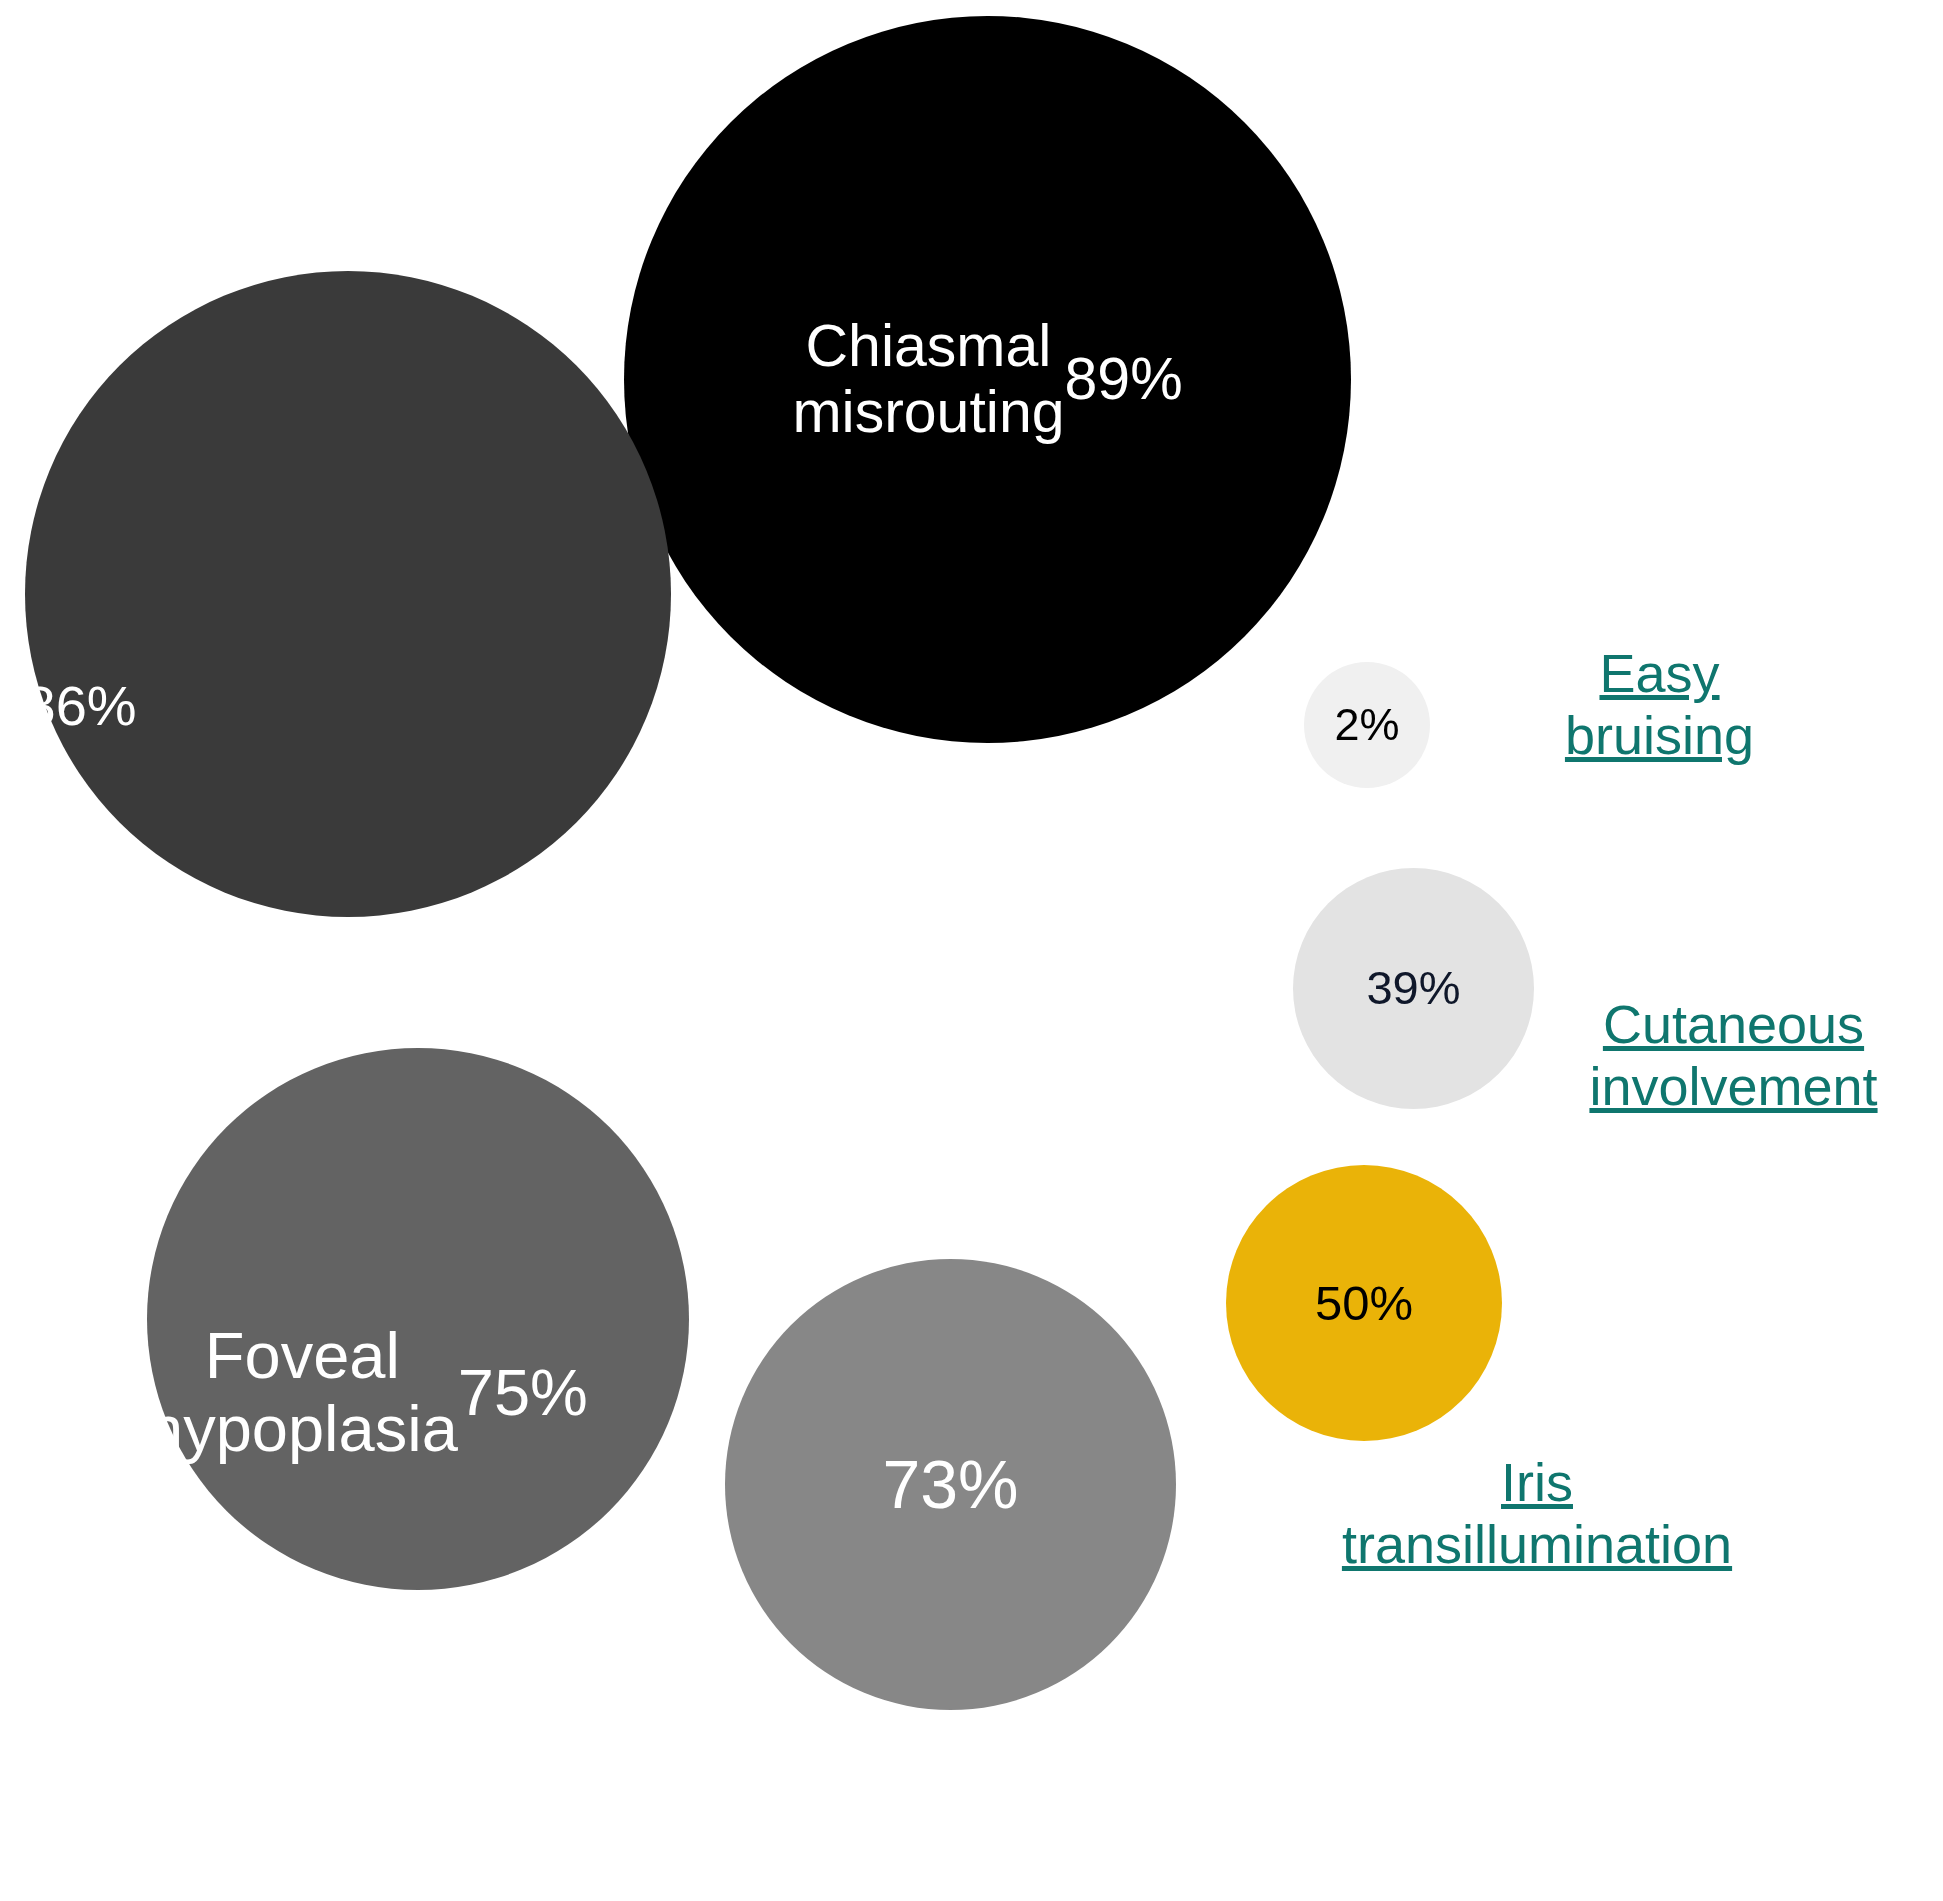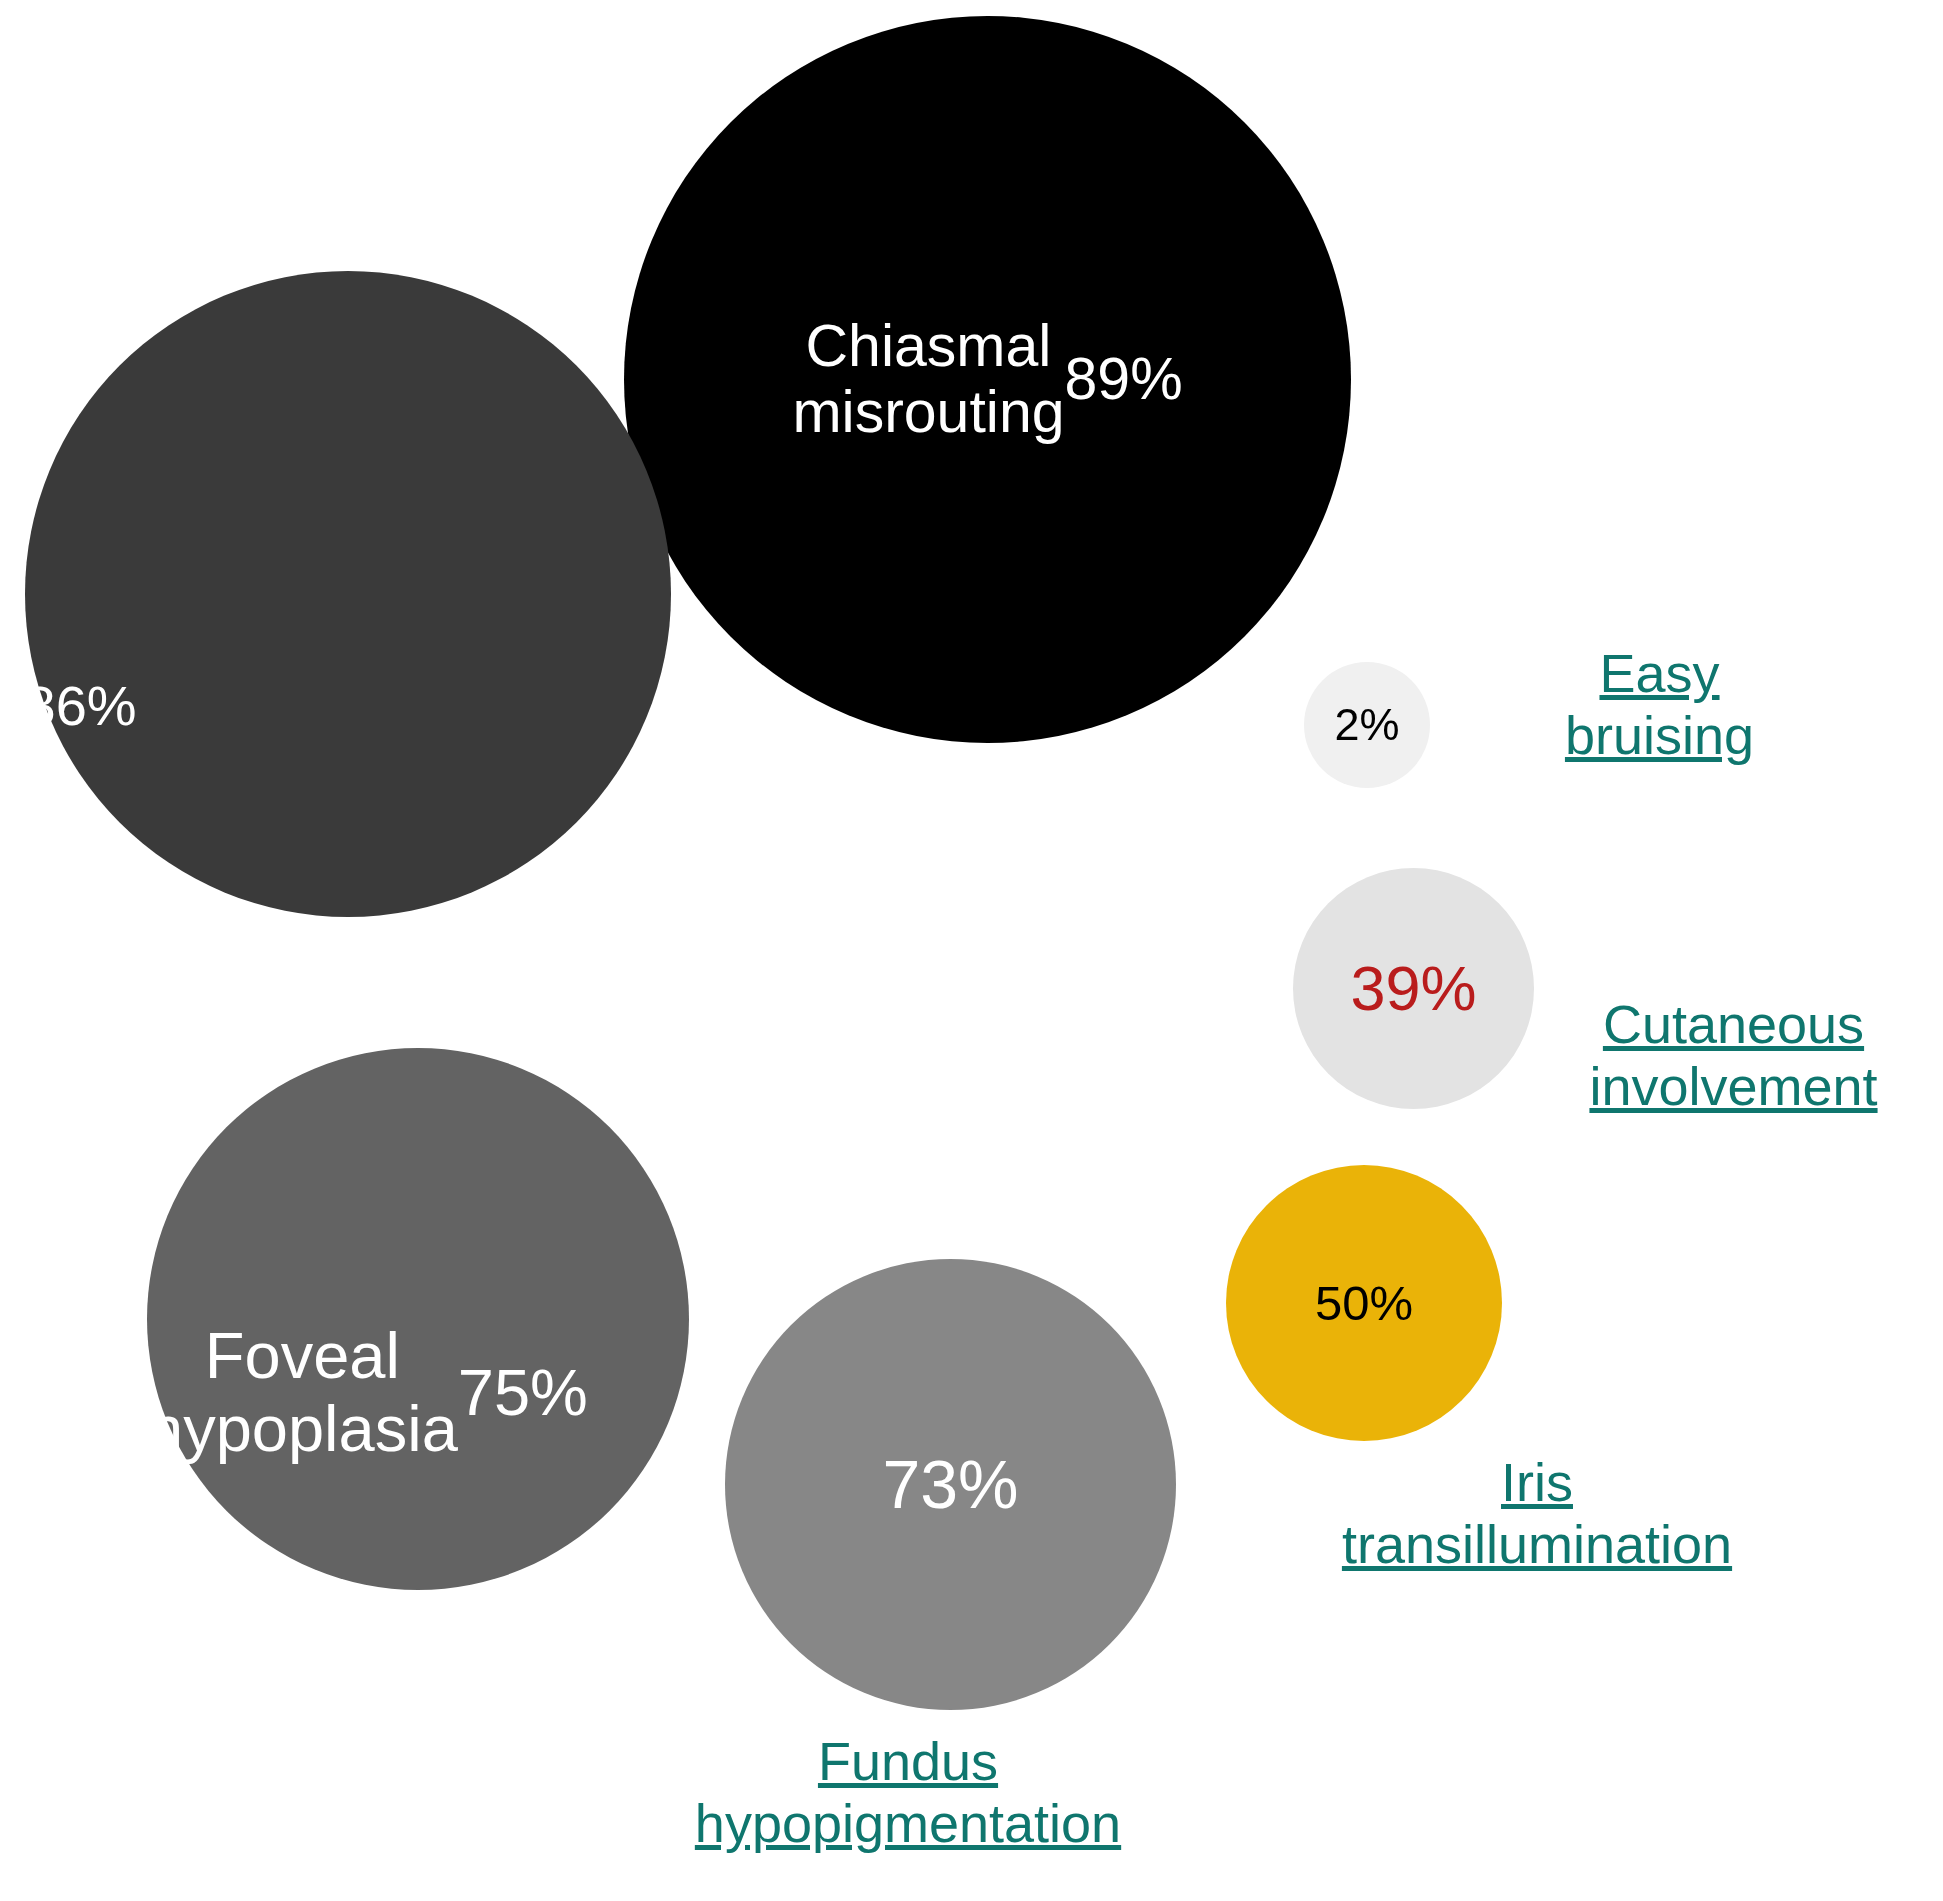--- a/index.html
+++ b/index.html
@@ -76,30 +76,28 @@
 
   <div class="bubble" style="left:147px; top:1048px; width:542px; height:542px; background:#636363; color:#ffffff; font-size:65px; justify-content:flex-start; padding-top:148px;">
     <span class="b-label">Foveal
 hypoplasia</span>
     <span class="b-value">75%</span>
   </div>
 
   <div class="bubble" style="left:725px; top:1259px; width:451px; height:451px; background:#878787; color:#ffffff; font-size:68px;">
     <span class="b-value">73%</span>
   </div>
-  <div class="outside-label" style="left:515px; top:1731px; width:786px; font-size:54px;">Fundus
-hypopigmentation</div>
 
   <div class="bubble" style="left:1226px; top:1165px; width:276px; height:276px; background:#eab308; color:#000000; font-size:49px;">
     <span class="b-value">50%</span>
   </div>
   <div class="outside-label" style="left:1218px; top:1452px; width:638px; font-size:54px;">Iris
 transillumination</div>
 
-  <div class="bubble" style="left:1293px; top:868px; width:241px; height:241px; background:#e3e3e3; color:#b91c1c; font-size:63px;align-items:center;">
+  <div class="bubble" style="left:1293px; top:868px; width:241px; height:241px; background:#e3e3e3; color:#0f172a; font-size:47px;align-items:center;">
     <span class="b-value">39%</span>
   </div>
   <div class="outside-label" style="left:1524px; top:994px; width:419px; font-size:54px; text-align:center;">Cutaneous
 involvement</div>
 
   <div class="bubble" style="left:1304px; top:662px; width:126px; height:126px; background:#f0f0f0; color:#000000; font-size:45px;">
     <span class="b-value">2%</span>
   </div>
   <div class="outside-label" style="left:1485px; top:643px; width:349px; font-size:54px; text-align:center;">Easy
 bruising</div>

